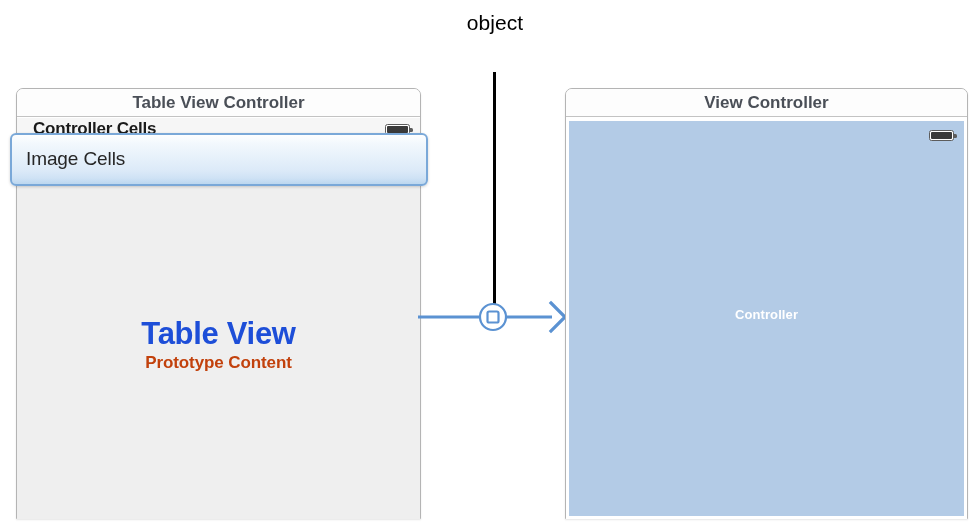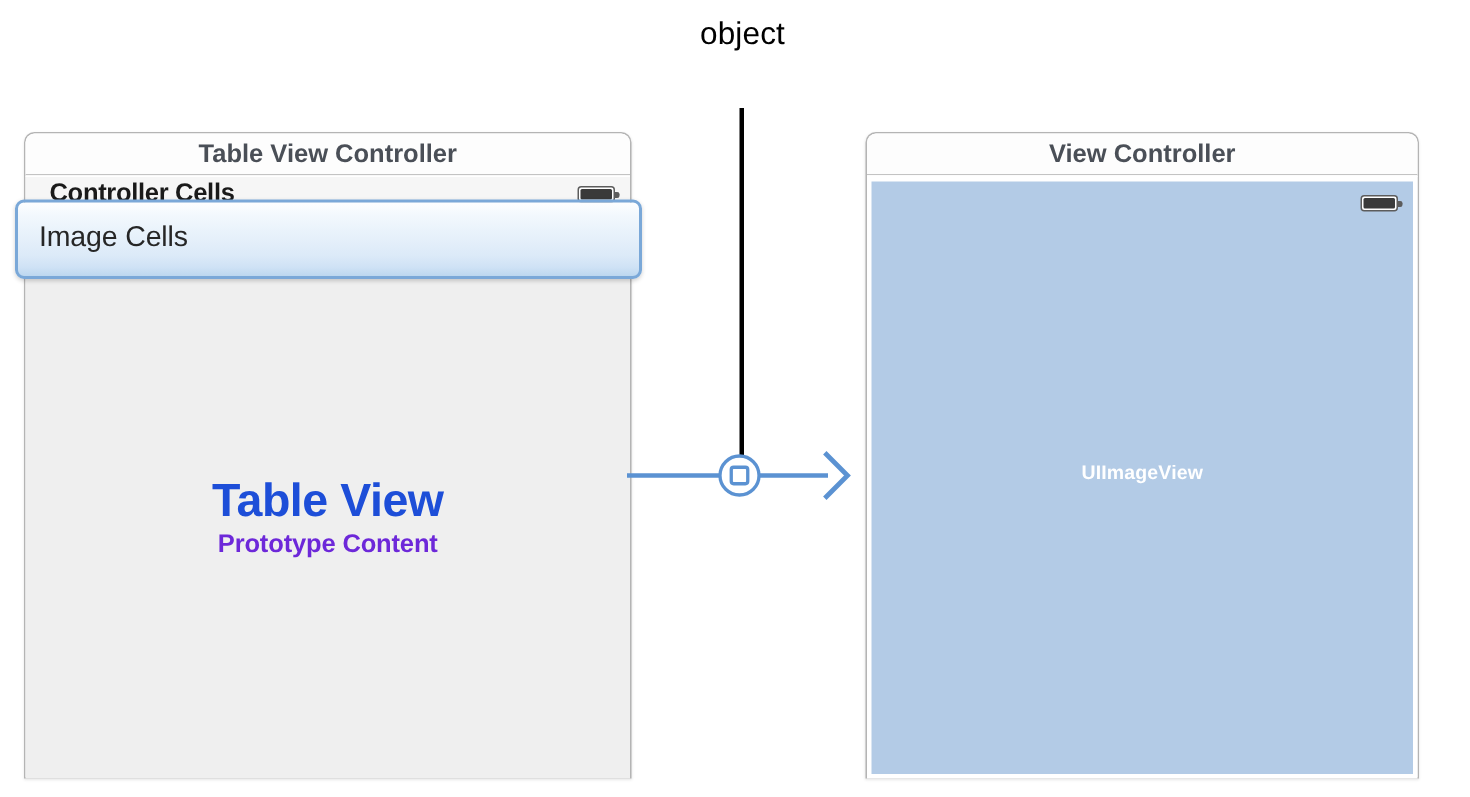--- a/index.html
+++ b/index.html
@@ -147,21 +147,21 @@
     font-size: 31px;
     font-weight: bold;
     color: #1d4ed8;
     line-height: 36px;
     letter-spacing: -0.3px;
   }
   #table-placeholder .ph-sub {
     display: block;
     font-size: 17px;
     font-weight: bold;
-    color: #6d28d9;
+    color: #c2410c;
     line-height: 22px;
     letter-spacing: -0.1px;
   }
 
   
   #prototype-cell {
     position: absolute;
     left: 10px;
     top: 133px;
     width: 418px;
@@ -192,23 +192,22 @@
     left: 418px;
     top: 296px;
     width: 150px;
     height: 42px;
   }
 
   
   #panel-view {
     left: 565px;
     top: 88px;
-    width: 369px;
+    width: 403px;
     height: 431px;
-    margin-left: 12px;
   }
   #view-body {
     width: 100%;
     height: 402px;
     background: #ffffff;
     border-top: 1px solid #ffffff;
     padding: 3px;
   }
   #image-view {
     position: relative;
@@ -267,16 +266,16 @@
   <circle cx="75" cy="21" r="13" fill="#ffffff" stroke="#5b92d2" stroke-width="2.2"></circle>
   <rect x="69.5" y="15.5" width="11" height="11" rx="1.6" ry="1.6" fill="#ffffff" stroke="#5b92d2" stroke-width="2.2"></rect>
   <polyline points="133,7 147,21 133,35" fill="none" stroke="#5b92d2" stroke-width="3.2" stroke-linecap="square" stroke-linejoin="miter"></polyline>
 </svg>
 
 <div class="panel" id="panel-view">
   <div class="panel-titlebar">View Controller</div>
   <div class="panel-body" id="view-body">
     <div id="image-view">
       <span class="battery-icon" id="view-battery"></span>
-      <span id="image-view-label">UIImageView</span>
+      <span id="image-view-label">Controller</span>
     </div>
   </div>
 </div>
 
 </body></html>

